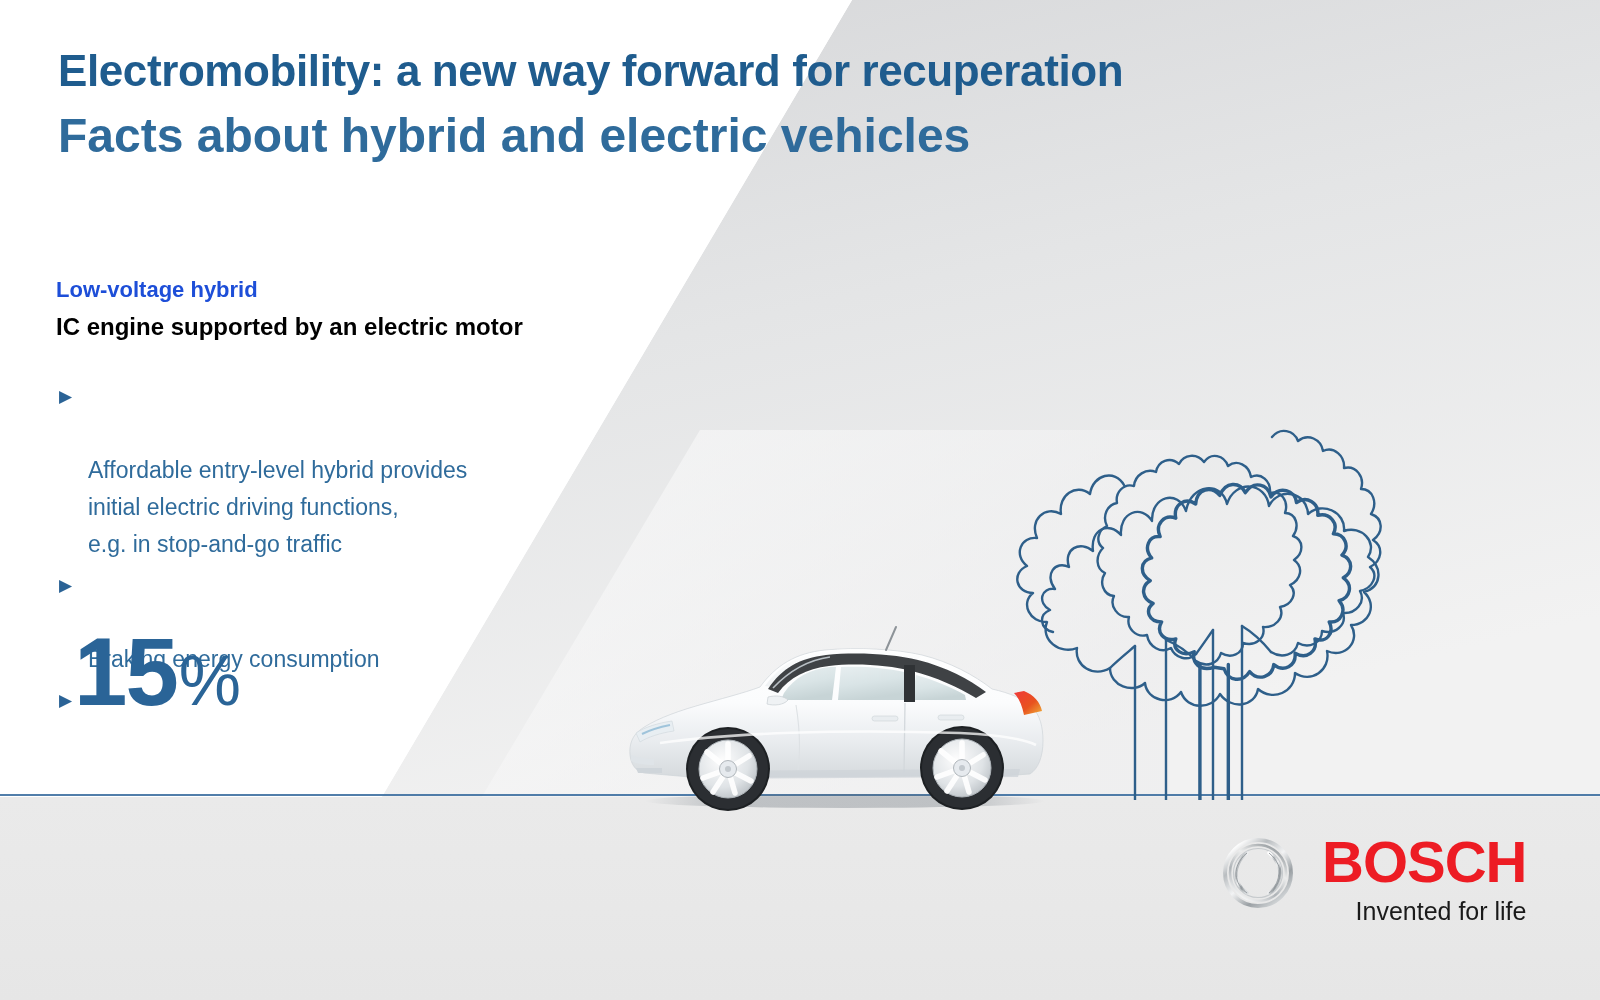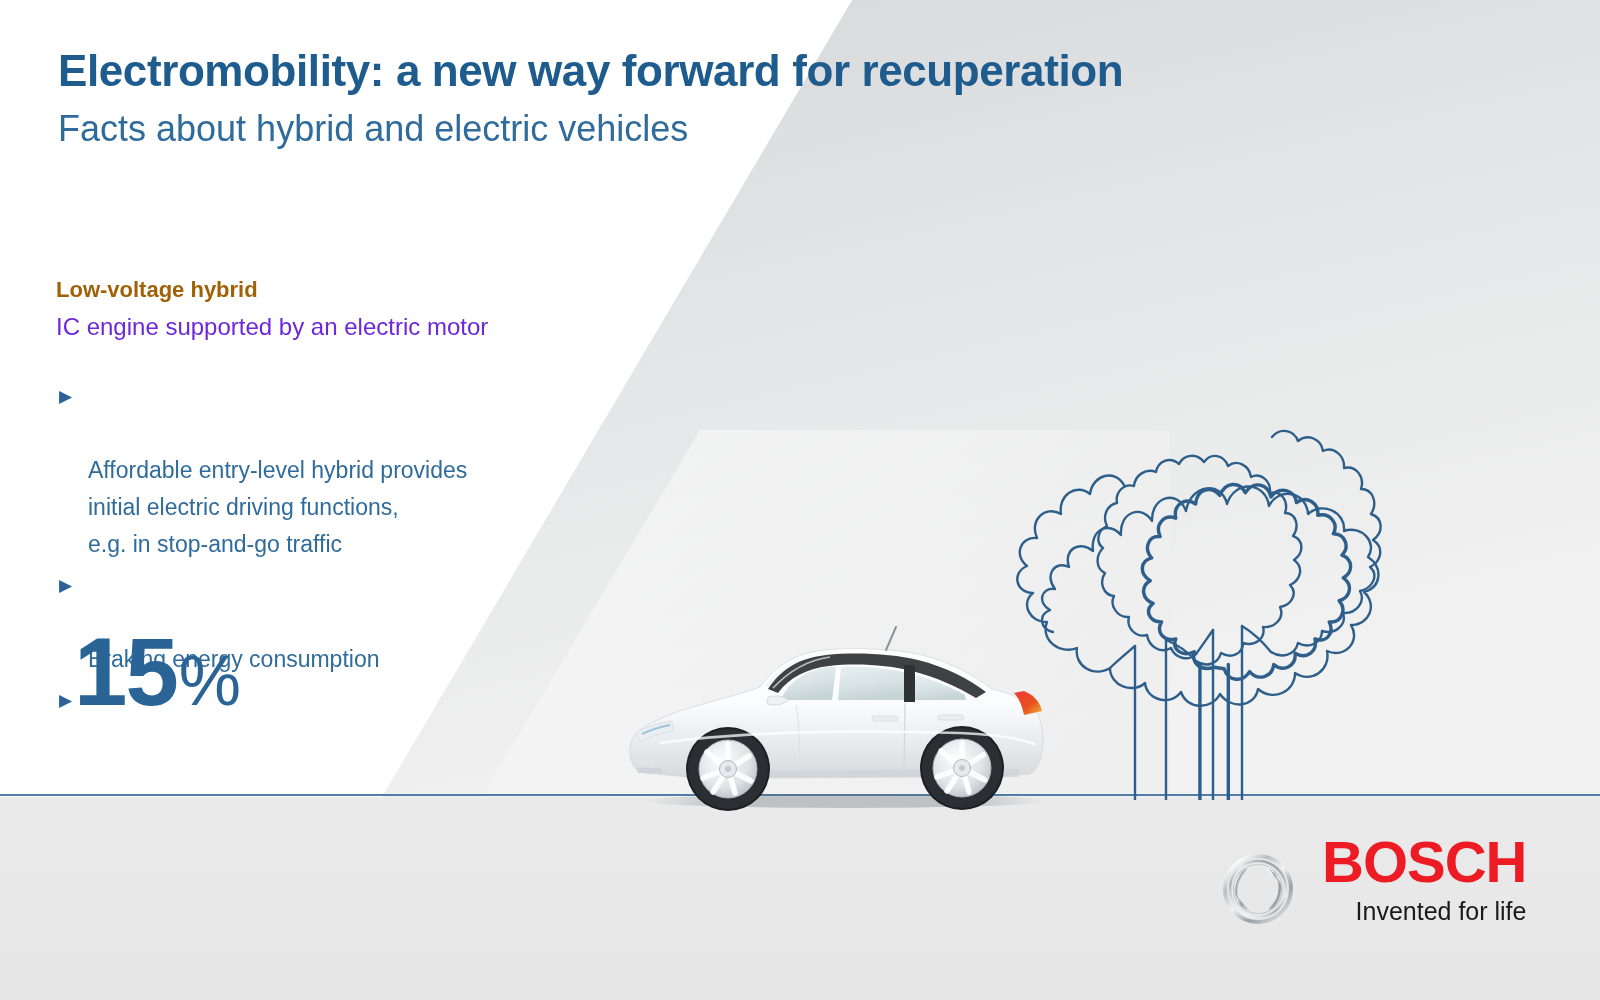--- a/index.html
+++ b/index.html
@@ -54,43 +54,43 @@
     font-size: 44px;
     font-weight: bold;
     letter-spacing: -0.4px;
     color: #1f5c8e;
     white-space: nowrap;
   }
   .subhead {
     position: absolute;
     left: 58px;
     top: 108px;
-    font-size: 36px;
-    font-weight: 400;
+    font-size: 48px;
+    font-weight: 700;
     color: #2f6b9b;
     white-space: nowrap;
   }
 
   
   .section-title {
     position: absolute;
     left: 56px;
     top: 277px;
     font-size: 22px;
     font-weight: bold;
-    color: #a16207;
+    color: #1d4ed8;
     white-space: nowrap;
   }
   .section-sub {
     position: absolute;
     left: 56px;
     top: 313px;
     font-size: 24px;
-    font-weight: 400;
-    color: #6d28d9;
+    font-weight: 700;
+    color: #000000;
     white-space: nowrap;
   }
 
   .bullets {
     position: absolute;
     left: 56px;
     top: 378px;
     width: 600px;
     margin: 0;
     padding: 0;
@@ -167,21 +167,21 @@
     left: 600px;
     top: 605px;
   }
 
   
   .bosch-logo {
     position: absolute;
     left: 1222px;
     top: 833px;
     display: flex;
-    align-items: flex-end;
+    align-items: flex-start;
   }
   .bosch-emblem { margin-top: 4px; }
   .bosch-text-col {
     margin-left: 28px;
     display: flex;
     flex-direction: column;
     align-items: flex-end;
   }
   .bosch-word {
     font-size: 58px;

